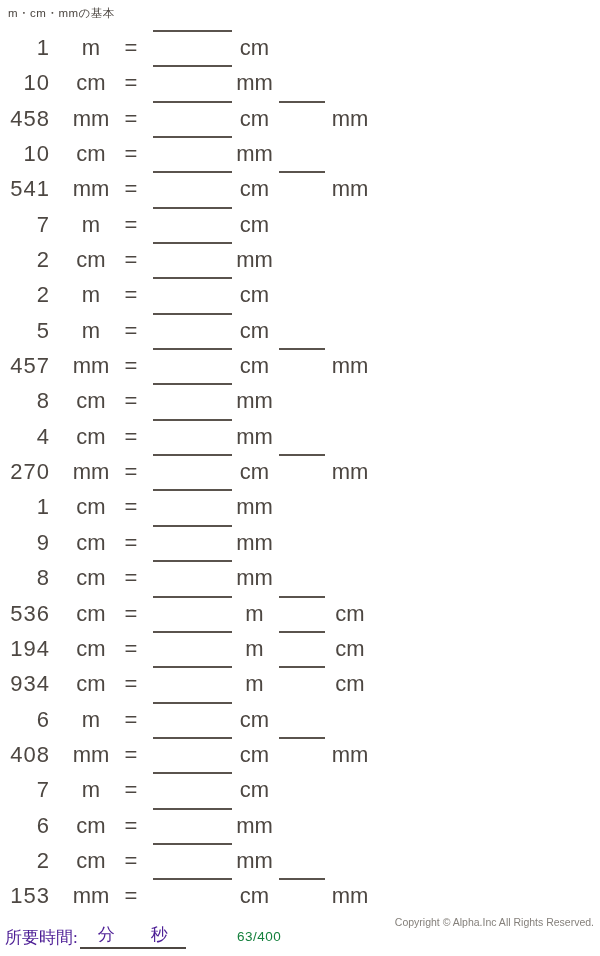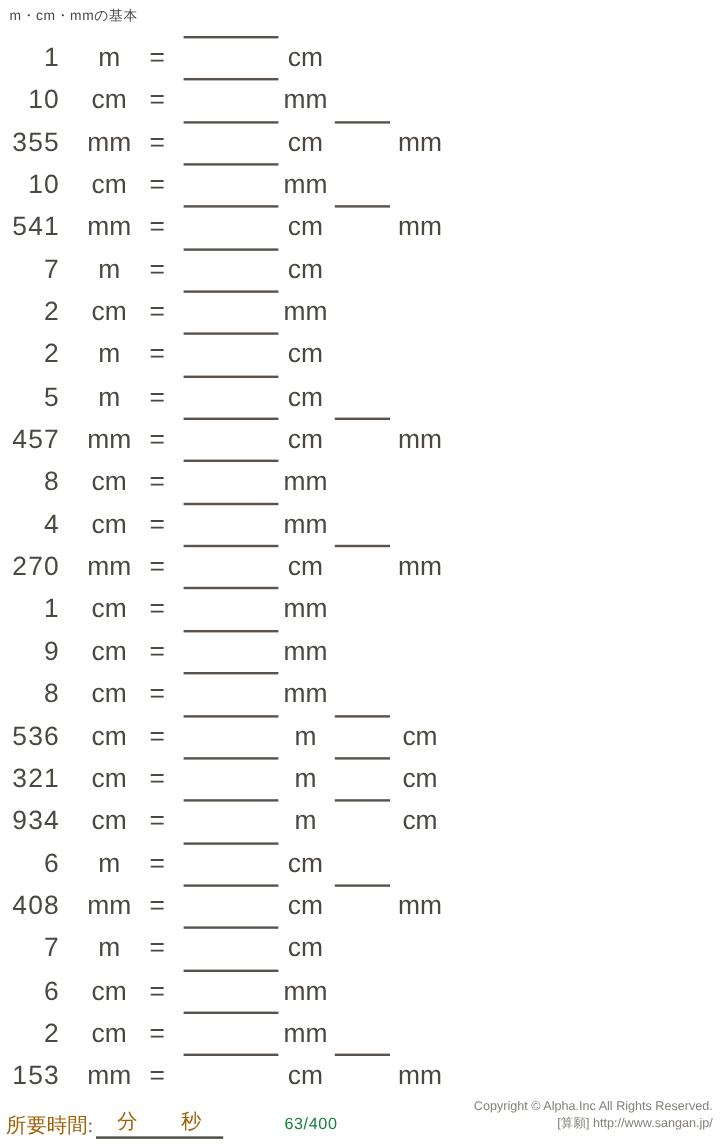--- a/index.html
+++ b/index.html
@@ -18,21 +18,21 @@
   .num   {left:2px;  width:48px; text-align:right;  letter-spacing:1px;}
   .unit1 {left:56px; width:70px; text-align:center;}
   .eq    {left:114px;width:34px; text-align:center;}
   .unit2 {left:228px;width:53px; text-align:center;}
   .unit3 {left:324px;width:52px; text-align:center;}
   .line{position:absolute;top:31px;height:2px;background:#5a534d;}
   .line1{left:153px;width:79px;}
   .line2{left:279px;width:46px;display:none;}
   .footer-time{
     position:absolute;left:5px;top:923px;
-    font-size:17px;color:#a16207;
+    font-size:17px;color:#4c1d95;
     font-family:"Liberation Serif","DejaVu Serif",serif;
     display:flex;align-items:flex-end;
   }
   .time-line{
     display:inline-flex;width:106px;margin-left:2px;
     border-bottom:2px solid #4d4742;
     justify-content:space-around;align-items:flex-end;
     padding-bottom:1px;
   }
   .page-number{
@@ -63,21 +63,21 @@
   <div class="row">
     <span class="num">10</span>
     <span class="unit1">cm</span>
     <span class="eq">=</span>
     <span class="line line1"></span>
     <span class="unit2">mm</span>
 
   </div>
 
   <div class="row">
-    <span class="num">355</span>
+    <span class="num">458</span>
     <span class="unit1">mm</span>
     <span class="eq">=</span>
     <span class="line line1"></span>
     <span class="unit2">cm</span>
     <span class="line line2"></span>
     <span class="unit3">mm</span>
   </div>
 
   <div class="row">
     <span class="num">10</span>
@@ -203,21 +203,21 @@
     <span class="num">536</span>
     <span class="unit1">cm</span>
     <span class="eq">=</span>
     <span class="line line1"></span>
     <span class="unit2">m</span>
     <span class="line line2" style="display: block;"></span>
     <span class="unit3">cm</span>
   </div>
 
   <div class="row">
-    <span class="num">321</span>
+    <span class="num">194</span>
     <span class="unit1">cm</span>
     <span class="eq">=</span>
     <span class="line line1"></span>
     <span class="unit2">m</span>
     <span class="line line2" style="display: block;"></span>
     <span class="unit3">cm</span>
   </div>
 
   <div class="row">
     <span class="num">934</span>
@@ -291,14 +291,13 @@
     <span class="time-line">
     <span>分</span>
     <span>秒</span>
   </span>
 </div>
 
 <div class="page-number">63/400</div>
 
 <div class="copyright">
   <div>Copyright © Alpha.Inc All Rights Reserved.</div>
-  <div>[算願] http://www.sangan.jp/</div>
 </div>
 
 </body></html>

